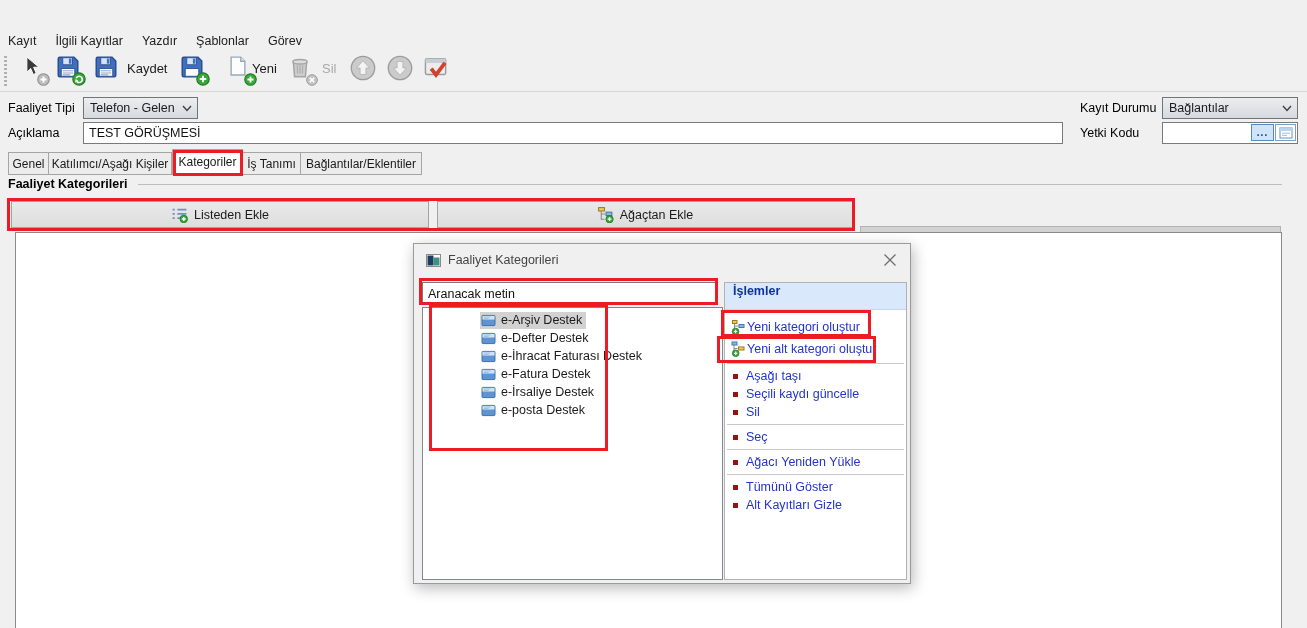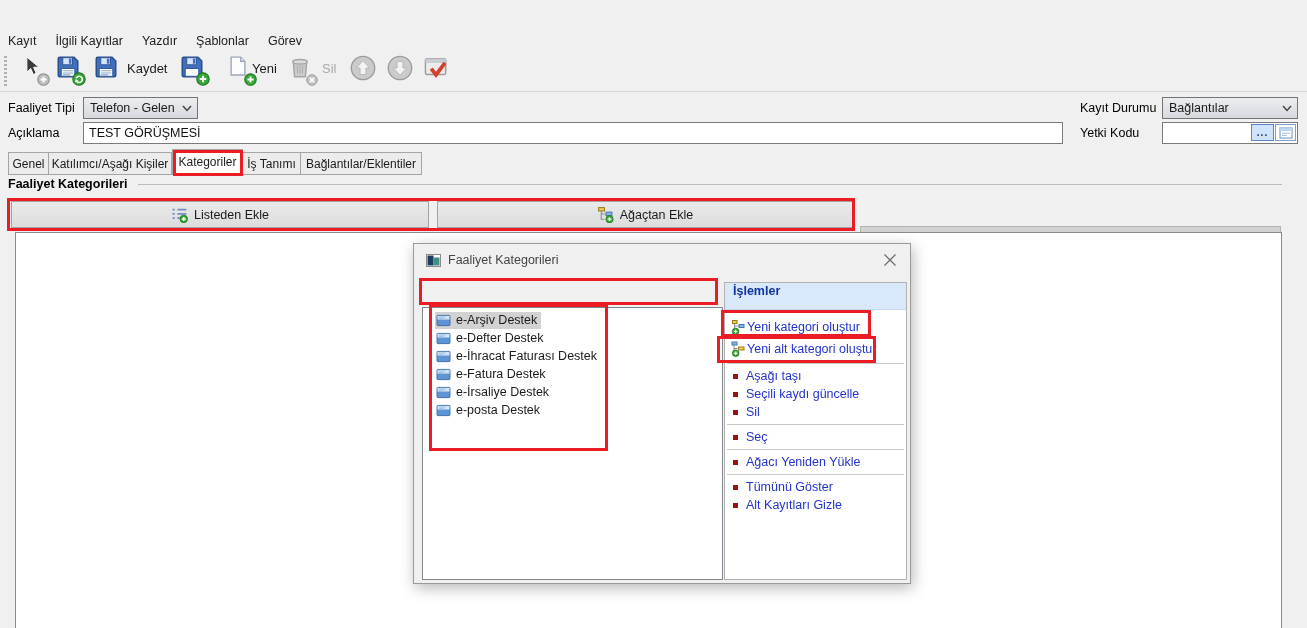--- a/index.html
+++ b/index.html
@@ -49,21 +49,21 @@
   .panelbtn { position:absolute; top:201px; height:27px; border:1px solid #a3a3a3; background:linear-gradient(#eaeaea,#dddddd); display:flex; align-items:center; justify-content:center; gap:6px; color:#1a1a1a; }
   .panelbtn.disabled { background:#d2d2d2; color:#000000; border-color:#b3b3b3;margin-top:25px; }
   .bigbox { position:absolute; left:15px; top:232px; width:1267px; height:400px; background:#fff; border:1px solid #8a8a8a; }
   
   .dialog { position:absolute; left:413px; top:243px; width:498px; height:341px; background:#f0f0f0; border:1px solid #9a9a9a; box-shadow:2px 4px 14px rgba(0,0,0,.28); z-index:10; }
   .dlg-title { position:absolute; left:34px; top:9px; color:#444; }
   .dlg-icon { position:absolute; left:12px; top:10px; }
   .dlg-close { position:absolute; right:12px; top:8px; width:16px; height:16px; }
   .dlg-search { position:absolute; left:8px; top:38px; width:295px; height:23px; }
   .treepanel { position:absolute; left:8px; top:63px; width:301px; height:273px; background:#fff; border:1px solid #82878f; padding-top:3px; overflow:hidden; }
-  .treerow { height:18px; display:flex; align-items:center; padding-left:12px; white-space:nowrap; }
+  .treerow { height:18px; display:flex; align-items:center; padding-left:12px; white-space:nowrap;margin-left:45px; }
   .rowline { display:inline-flex; align-items:center; gap:5px; padding:0 4px 0 1px; height:17px; }
   .treerow.selected .rowline { background:#d2d2d2; }
   .actions { position:absolute; left:310px; top:38px; width:183px; height:298px; background:#fff; border:1px solid #b2b2b2; overflow:hidden; }
   .act-header { height:27px; background:#d9e9fb; border-bottom:1px solid #c3d7ee; color:#10349e; font-weight:bold; padding:1px 8px 0; }
   .act-body { padding-top:6px; }
   .alink { display:flex; align-items:center; color:#2333cb; padding:3px 6px; white-space:nowrap; }
   .sep { height:1px; background:#c9c9c9; margin:3px 2px; }
   .bitem { display:flex; align-items:center; gap:8px; color:#2333cb; padding:2px 8px; white-space:nowrap; }
   .bullet { width:5px; height:5px; background:#991111; flex:none; }
   
@@ -266,20 +266,21 @@
           <rect x="7.5" y="3.5" width="6" height="8" fill="#3f8f82"></rect>
         </svg>
     </span>
     <span class="dlg-title">Faaliyet Kategorileri</span>
     <span class="dlg-close">
       <svg width="16" height="16" viewBox="0 0 16 16">
           <path d="M2.5 2.5 L13.5 13.5 M13.5 2.5 L2.5 13.5" stroke="#6e6e6e" stroke-width="1.3"></path>
         </svg>
     </span>
 
+    <input class="tb-input dlg-search" value="Aranacak metin" style="">
 
     <div class="treepanel">
       <div class="treerow selected">
         <span class="rowline">
             <svg width="15" height="13" viewBox="0 0 16 14">
               <rect x="1" y="1.5" width="14" height="11" rx="1" fill="#5e94d4" stroke="#3a6aa8"></rect>
               <rect x="1.5" y="2" width="13" height="4" fill="#cfe2f6"></rect>
               <path d="M3 3.2 h7 M3 4.8 h5" stroke="#8fb4dc" stroke-width="0.8"></path>
             </svg>
             <span>e-Arşiv Destek</span>

